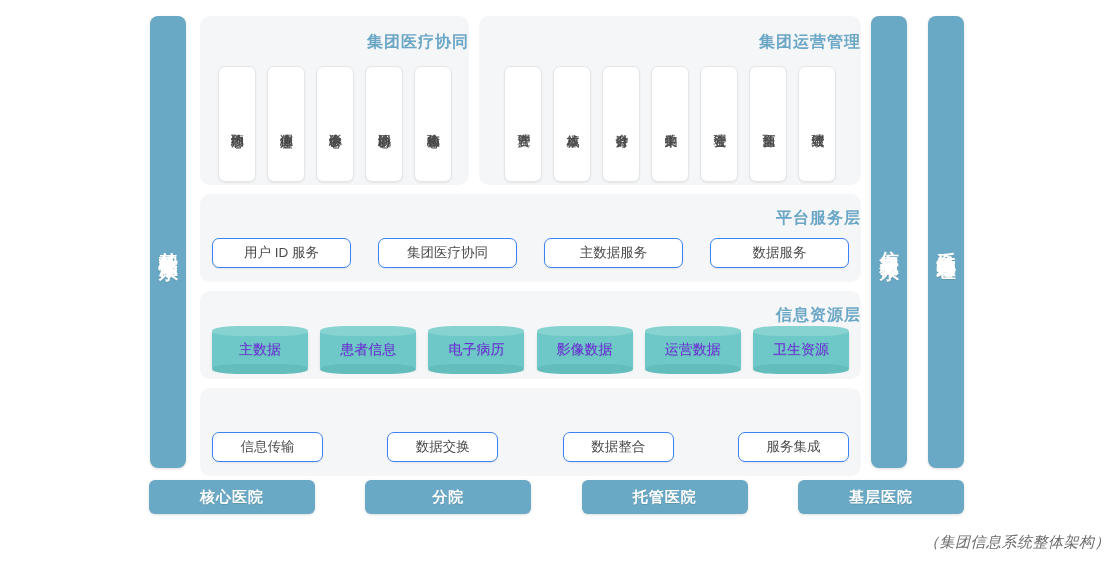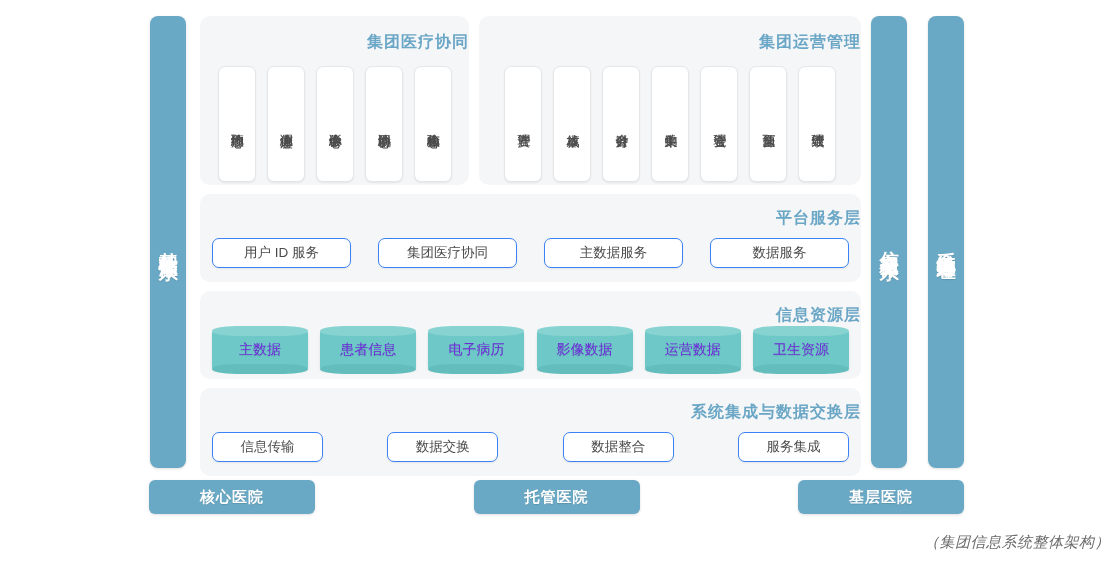--- a/index.html
+++ b/index.html
@@ -299,37 +299,37 @@
       <div class="cyl">
           <span class="cyl-label">运营数据</span>
         </div>
       <div class="cyl">
           <span class="cyl-label">卫生资源</span>
         </div>
     </div>
   </div>
 
   <div class="panel" id="panel-integ">
-    <div class="panel-title">系统集成与数据交换层</div>
     <div class="hcard-row">
       <div class="hcard">信息传输</div>
       <div class="hcard">数据交换</div>
       <div class="hcard">数据整合</div>
       <div class="hcard">服务集成</div>
     </div>
   </div>
 
   <div class="pillar" id="pillar-sec">
     <span class="pillar-label">信息安全体系</span>
   </div>
   <div class="pillar" id="pillar-ops">
     <span class="pillar-label">系统运维管理</span>
   </div>
 
   <div id="hospital-row">
     <div class="hospital">核心医院</div>
+    <div class="hospital">分院</div>
     <div class="hospital">托管医院</div>
     <div class="hospital">基层医院</div>
   </div>
 
   <div id="caption">（集团信息系统整体架构）</div>
 
 </div>
 
 </body></html>

